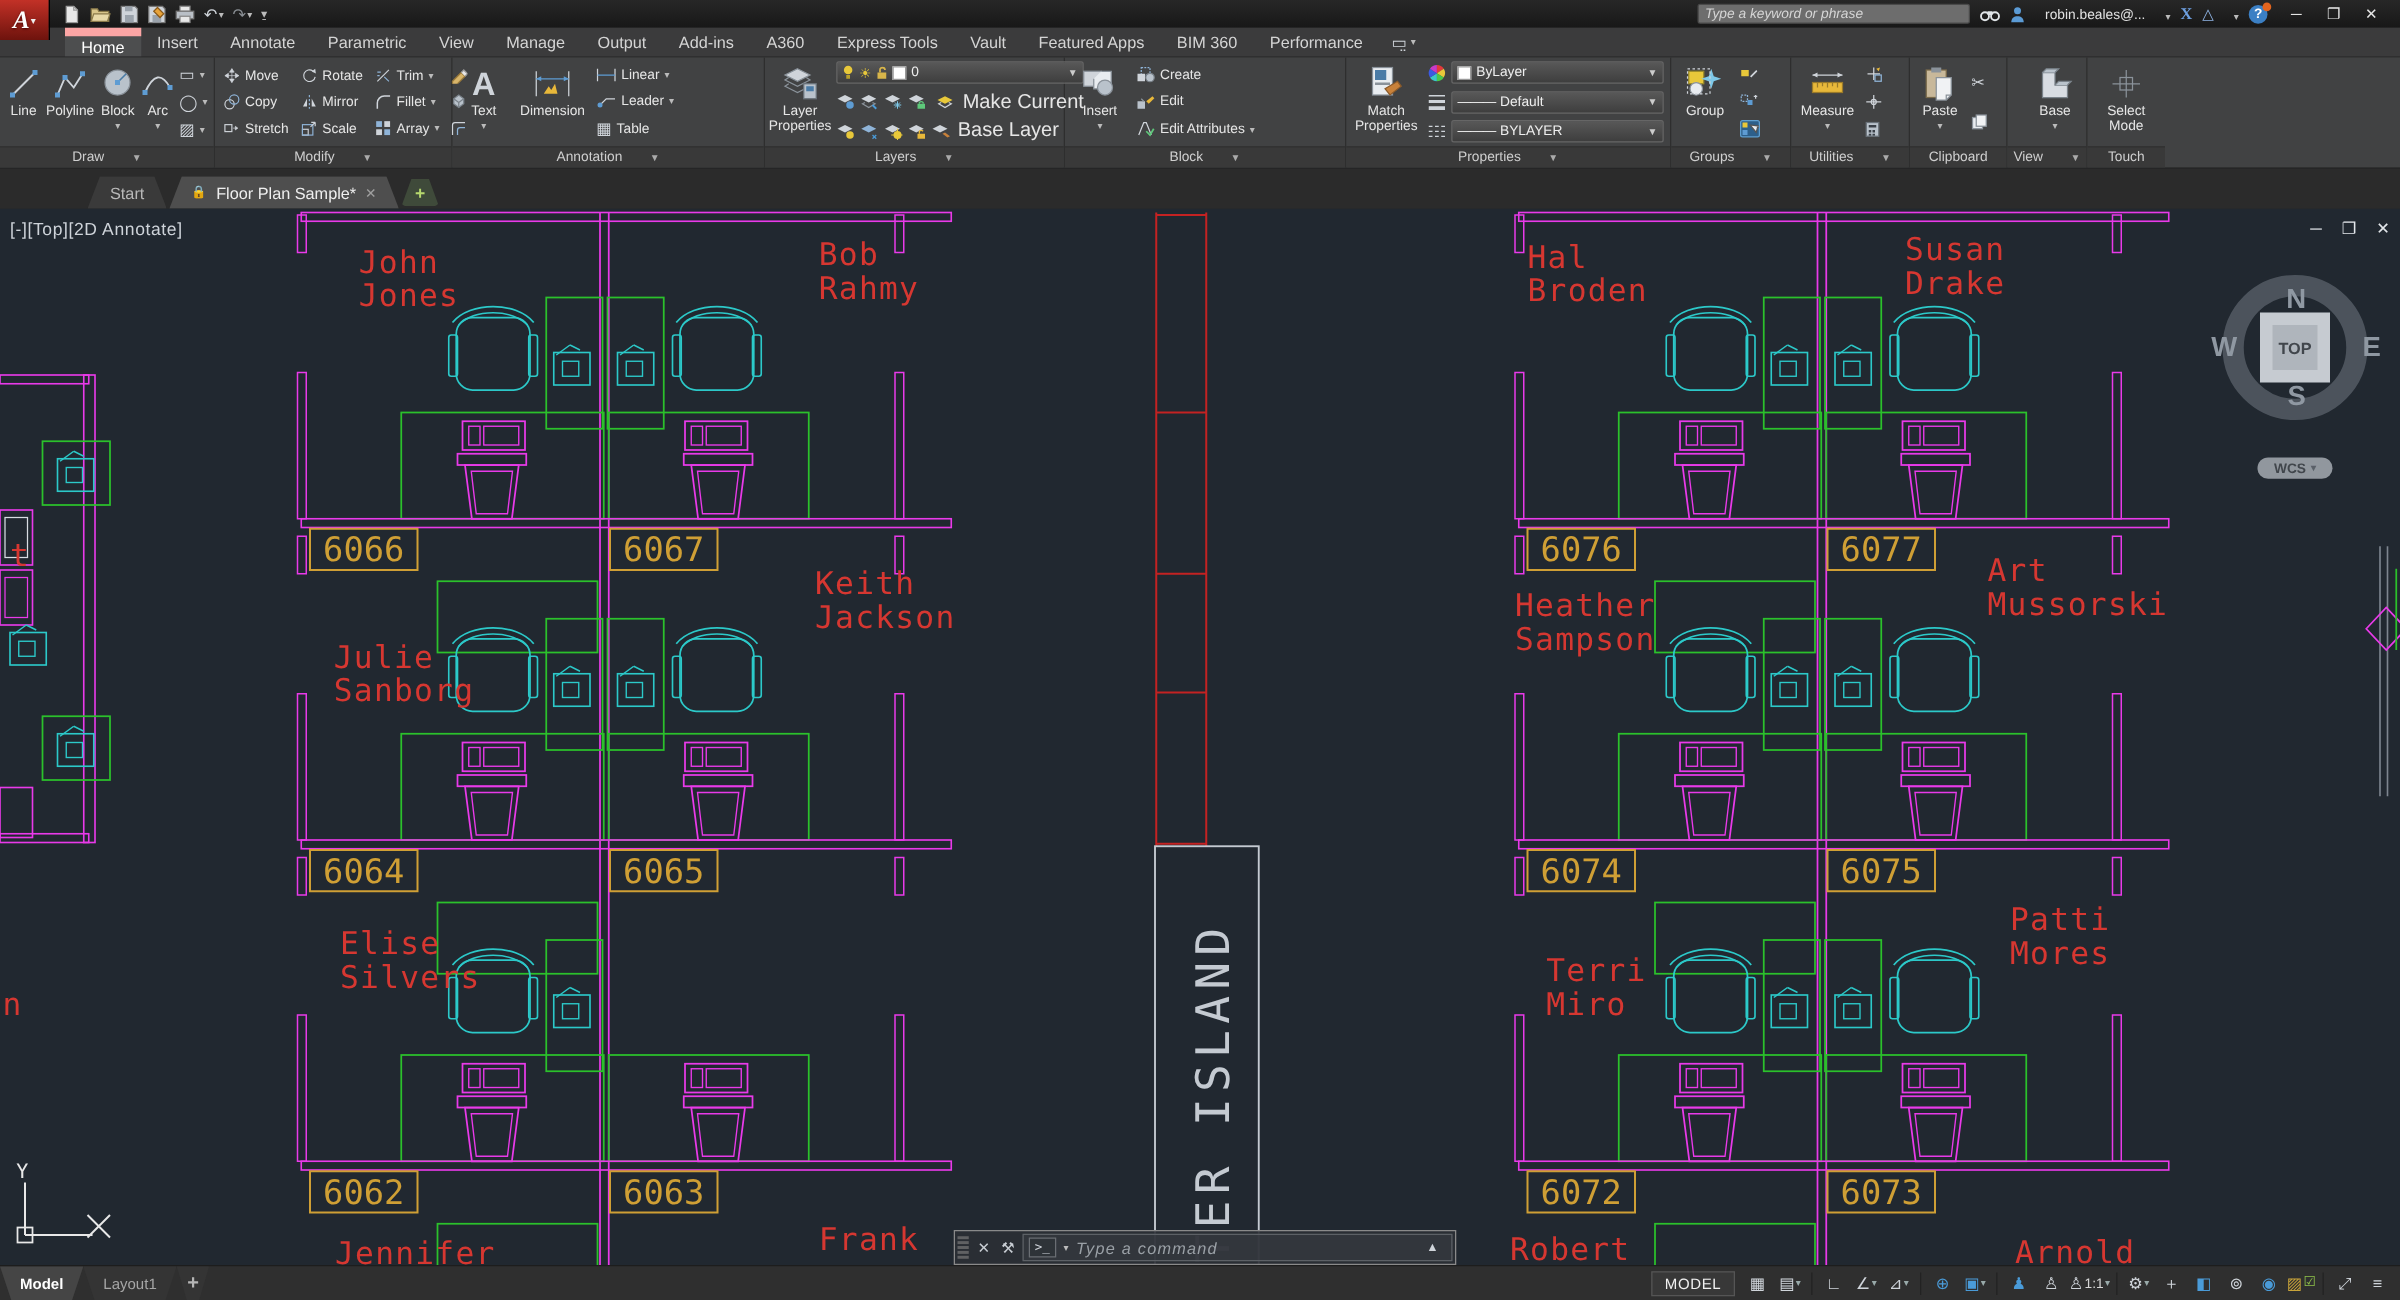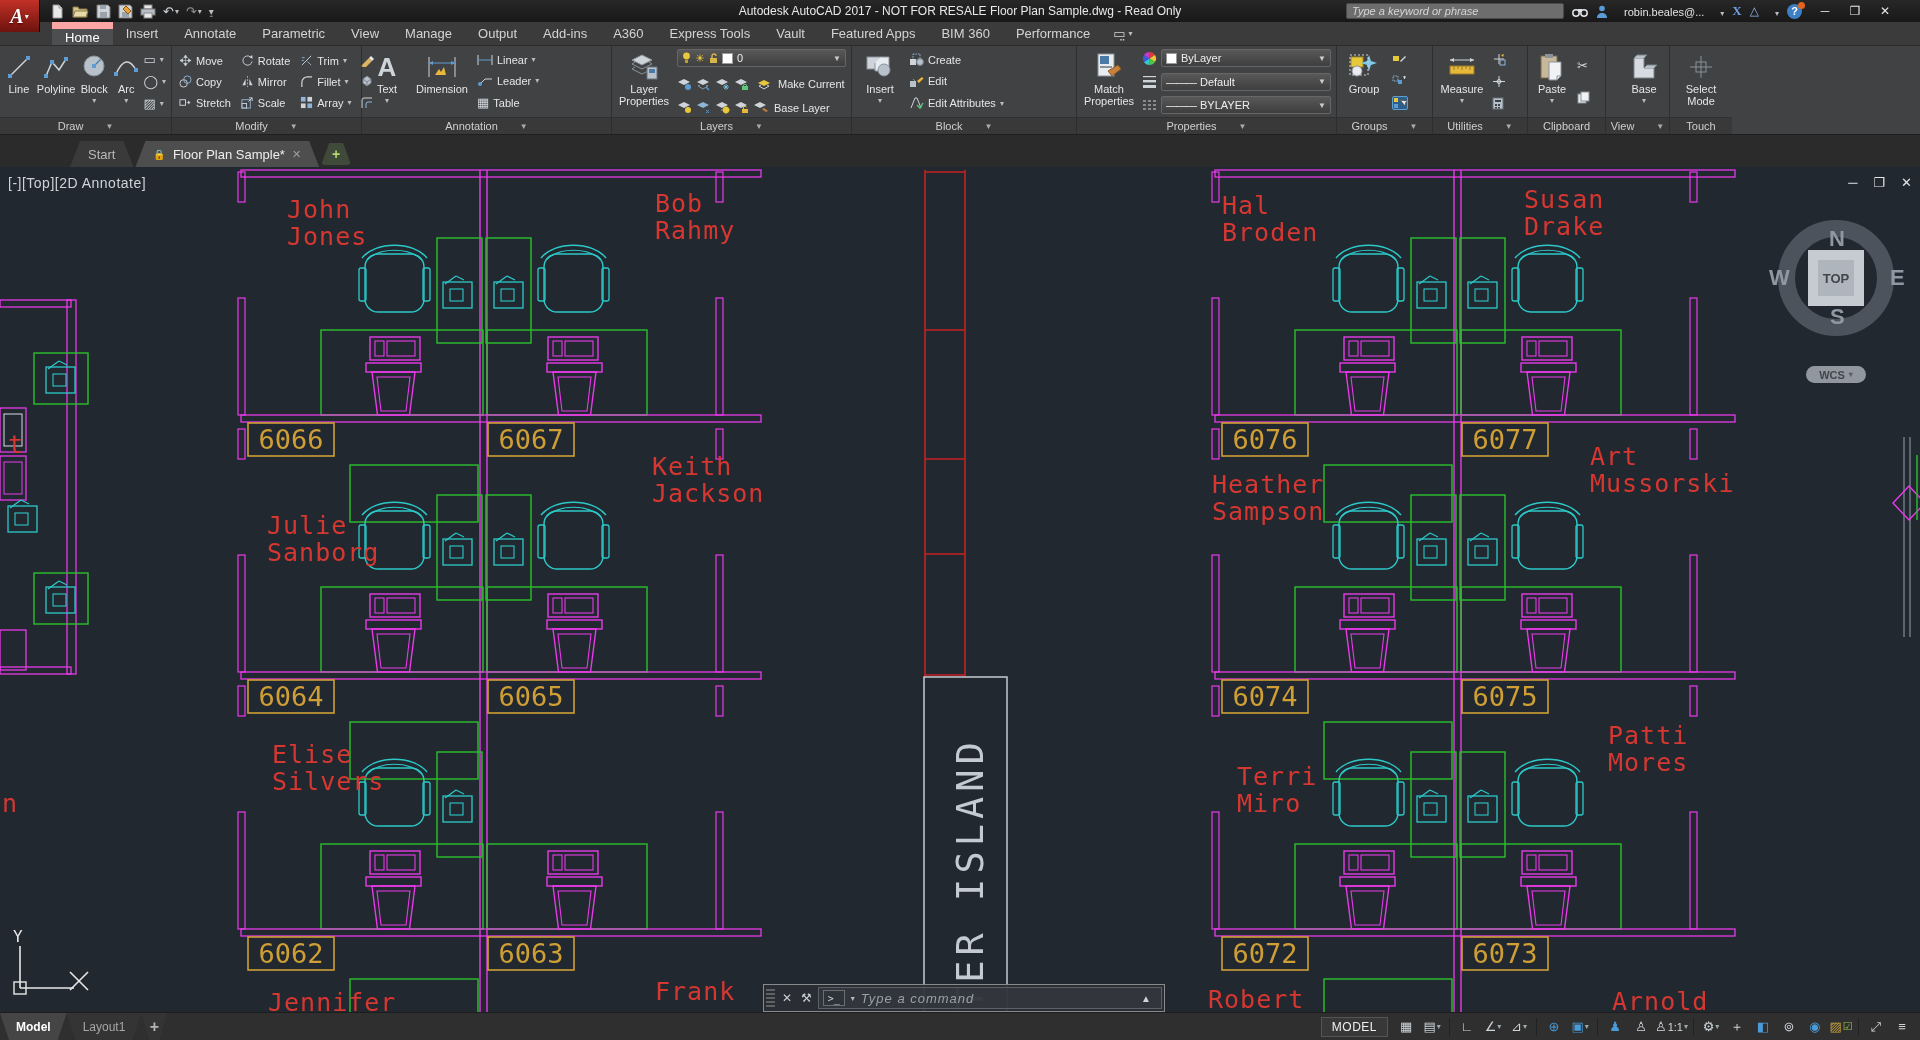--- a/index.html
+++ b/index.html
@@ -9,21 +9,21 @@
   
   .titlebar{height:22px;background:linear-gradient(#272727,#181818);display:flex;align-items:center;color:#d9d9d9;position:relative;z-index:20}
   .acad-badge{position:absolute;top:0;left:0;width:40px;height:32px;background:linear-gradient(#c23127,#6e130d);display:flex;align-items:center;justify-content:center;z-index:30;border-right:1px solid #000}
   .acad-badge .a{font-size:20px;font-weight:bold;color:#fff;font-family:"Liberation Serif",serif;font-style:italic;text-shadow:0 1px 2px #400}
   .badge-caret{font-size:8px;color:#eee;margin-left:1px}
   .qat{display:flex;align-items:center;gap:7px;margin-left:50px}
   .qbtn{display:flex;align-items:center;gap:1px}
   .qbtn svg{display:block}
   .caret{font-size:8px;color:#bbb}
   .title-text{position:absolute;left:0;right:0;text-align:center;font-size:12px;color:#e8e8e8;pointer-events:none}
-  .title-right{margin-left:auto;display:flex;align-items:center;gap:8px;padding-right:20px;z-index:2}
+  .title-right{margin-left:auto;display:flex;align-items:center;gap:8px;padding-right:8px;z-index:2}
   .searchbox{width:218px;height:16px;background:#6d6d6d;border:1px solid #4a4a4a;display:flex;align-items:center;padding:0 5px;border-radius:2px}
   .searchbox span{font-size:11px;font-style:italic;color:#d6d6d6;white-space:nowrap}
   .tb-ic{font-size:12px;color:#cfd3d8;display:flex;align-items:flex-end;gap:16px}
   .user-name{font-size:11px;color:#e2e2e2;white-space:nowrap}
   .x-logo{color:#6d9fe0;font-weight:bold;font-size:13px;font-family:"Liberation Serif",serif}
   .a360-tri{color:#8fb4e4;font-size:12px}
   .help-dot{position:relative;width:15px;height:15px;border-radius:50%;background:#3b7fc4;color:#fff;font-size:11px;font-weight:bold;display:flex;align-items:center;justify-content:center}
   .help-dot::after{content:"";position:absolute;top:-2px;right:-3px;width:7px;height:7px;border-radius:50%;background:#e2641e}
   .winbtns{display:flex;align-items:center;gap:0}
   .winbtns span{width:30px;text-align:center;font-size:12px;color:#e5e5e5}
@@ -46,21 +46,21 @@
   .cell{display:flex;align-items:center;gap:4px;font-size:11px;color:#e6e6e6;white-space:nowrap}
   .gly{font-style:normal;font-size:13px;color:#cfd4da;line-height:13px}
   .gly.blue{color:#4a9bd8}
   .mod-grid{display:grid;grid-template-rows:repeat(3,1fr);grid-auto-flow:column;column-gap:10px;row-gap:0;padding:2px 4px}
   .combo{height:18px;background:linear-gradient(#585858,#3e3e3e);border:1px solid #666;display:flex;align-items:center;font-size:11px;color:#eee;padding:0 4px;gap:4px;border-radius:2px}
   .combo .cx{margin-left:auto;font-size:8px;color:#ccc}
   .swatch{width:11px;height:11px;background:#fff;border:1px solid #999}
   .lyr-col{display:flex;flex-direction:column;justify-content:space-between;padding:1px 2px;gap:1px}
   .icon-row{display:flex;gap:4px;align-items:center}
   .mi{display:block}
-  .lbl2{font-size:11px;color:#e6e6e6;white-space:nowrap;margin-left:2px}
+  .lbl2{font-size:16px;color:#e6e6e6;white-space:nowrap;margin-left:2px}
   .grp-sel{background:#2d5f8a;border:1px solid #5f9fd0;border-radius:2px}
 
   
   .filetabs{height:32px;background:#2b2b2b;display:flex;align-items:flex-end;padding-left:70px;gap:2px}
   .ftab{height:26px;display:flex;align-items:center;gap:7px;padding:0 18px;font-size:13px;color:#b9b9b9;background:#3a3a3a;border-radius:6px 6px 0 0;clip-path:polygon(10px 0,calc(100% - 10px) 0,100% 100%,0 100%)}
   .ftab.active{background:#4e4e4e;color:#eee}
   .ftab .lock{font-size:10px;color:#c9c9c9}
   .ftab .close{font-size:11px;color:#9f9f9f}
   .ftab-add{width:30px;height:22px;margin-bottom:2px;background:#3f4a3a;border-radius:4px;display:flex;align-items:center;justify-content:center;color:#b6d86e;font-size:14px;font-weight:bold;clip-path:polygon(8px 0,calc(100% - 8px) 0,100% 100%,0 100%)}
 
@@ -148,21 +148,20 @@
         <span class="caret">▾</span>
       </span>
     <span class="qbtn">
         <span class="gly" style="color:#8a8f94">↷</span>
         <span class="caret">▾</span>
       </span>
     <span class="qbtn">
         <span class="caret" style="font-size:10px">▾̱</span>
       </span>
   </div>
-  <div class="title-text">Autodesk AutoCAD 2017 - NOT FOR RESALE   Floor Plan Sample.dwg - Read Only</div>
   <div class="title-right">
     <div class="searchbox">
         <span>Type a keyword or phrase</span>
       </div>
     <span class="tb-ic">
         <svg width="16" height="13" viewBox="0 0 16 13">
           <circle cx="4" cy="8" r="3.2" fill="none" stroke="#e0e4e8" stroke-width="1.5"></circle>
           <circle cx="12" cy="8" r="3.2" fill="none" stroke="#e0e4e8" stroke-width="1.5"></circle>
           <path d="M6 4h4v3H6z" fill="#e0e4e8"></path>
         </svg>

